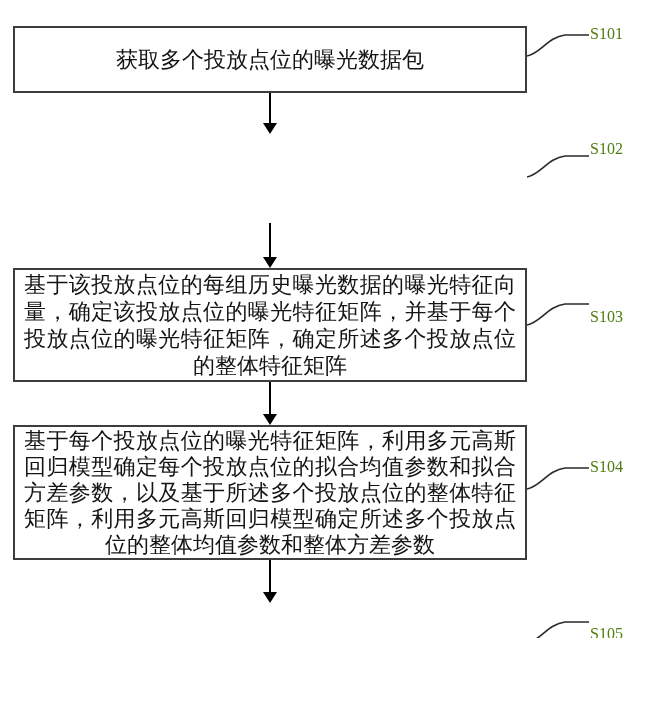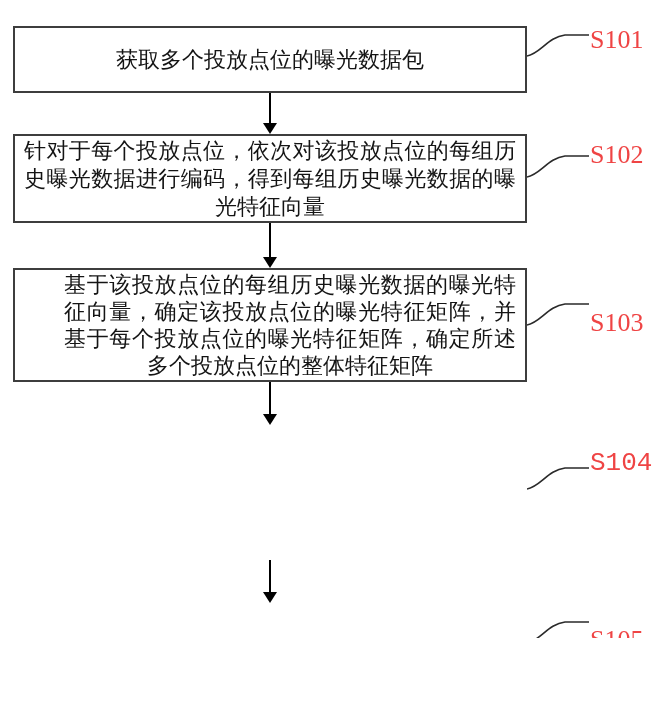--- a/index.html
+++ b/index.html
@@ -35,21 +35,21 @@
     color: #141414;
     text-align: justify;
     text-align-last: center;
     letter-spacing: 0;
   }
   .lh27 .step-text { line-height: 27px; }
   .lh26 .step-text { line-height: 26px; }
 
   .box-s101 { top: 26px;  height: 67px;  }
   .box-s102 { top: 134px; height: 89px;  }
-  .box-s103 { top: 268px; height: 114px; padding-left: 40px; }
+  .box-s103 { top: 268px; height: 114px; }
   .box-s104 { top: 425px; height: 135px; }
   .box-s105 { top: 603px; height: 90px;  }
 
   .arrow {
     position: absolute;
     left: 262px;
     width: 16px;
   }
   .arrow .shaft {
     position: absolute;
@@ -83,47 +83,47 @@
   .conn-s101 { top: 33px;  }
   .conn-s102 { top: 154px; }
   .conn-s103 { top: 302px; }
   .conn-s104 { top: 466px; }
   .conn-s105 { top: 620px; }
 
   .step-label {
     position: absolute;
     left: 590px;
     width: 70px;
-    font-size: 26px;
-    color: #ef4444;
+    font-size: 16px;
+    color: #4d7c0f;
     white-space: nowrap;
   }
   .label-s101 { top: 25px;  }
   .label-s102 { top: 140px; }
   .label-s103 { top: 308px; }
-  .label-s104 { top: 448px; font-family: Liberation Mono, monospace; }
+  .label-s104 { top: 458px; }
   .label-s105 { top: 625px; }
 </style>
 </head>
 <body>
 
 <div class="canvas">
 
   <div class="step-box box-s101">
     <div class="step-text">获取多个投放点位的曝光数据包</div>
   </div>
 
-  <div class="step-box box-s102">
-    <div class="step-text">针对于每个投放点位，依次对该投放点位的每组历史曝光数据进行编码，得到每组历史曝光数据的曝光特征向量</div>
-  </div>
 
   <div class="step-box box-s103 lh27">
     <div class="step-text">基于该投放点位的每组历史曝光数据的曝光特征向量，确定该投放点位的曝光特征矩阵，并基于每个投放点位的曝光特征矩阵，确定所述多个投放点位的整体特征矩阵</div>
   </div>
 
+  <div class="step-box box-s104 lh26">
+    <div class="step-text">基于每个投放点位的曝光特征矩阵，利用多元高斯回归模型确定每个投放点位的拟合均值参数和拟合方差参数，以及基于所述多个投放点位的整体特征矩阵，利用多元高斯回归模型确定所述多个投放点位的整体均值参数和整体方差参数</div>
+  </div>
 
 
   <div class="arrow arrow-1">
     <div class="shaft"></div>
     <div class="head"></div>
   </div>
   <div class="arrow arrow-2">
     <div class="shaft"></div>
     <div class="head"></div>
   </div>

